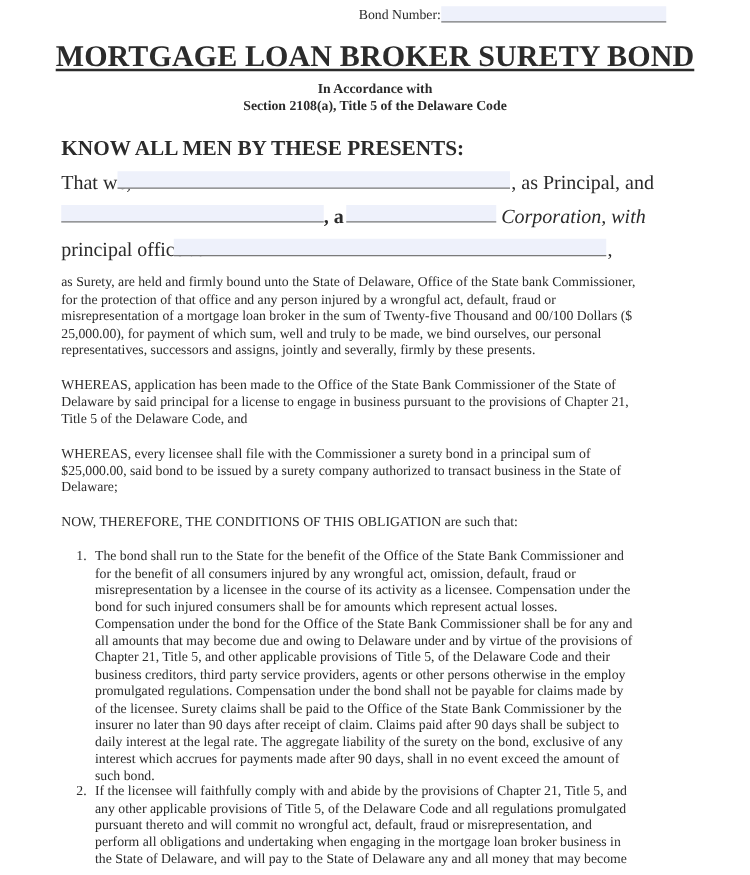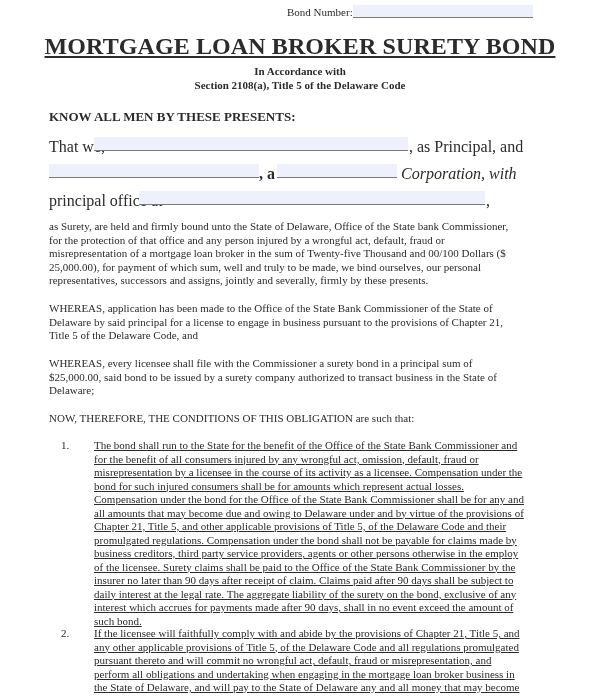--- a/index.html
+++ b/index.html
@@ -20,29 +20,29 @@
     }
     .title {
       left: 0; width: 600px; top: 33px; text-align: center;
       font-size: 24px; font-weight: bold; text-decoration: underline;
       letter-spacing: 0.1px;
     }
     .subtitle {
       left: 0; width: 600px; top: 65px; text-align: center;
       font-size: 11px; font-weight: bold; line-height: 13.5px;
     }
-    .know { left: 49px; top: 109px; font-size: 13px; font-weight: bold; }
+    .know { left: 49px; top: 109px; font-size: 17px; font-weight: bold; }
     .line { font-size: 16px; }
     .para {
       position: absolute; left: 49px; width: 510px;
       font-size: 11px; line-height: 13.5px; white-space: normal;
     }
     .para span.l { display: block; white-space: nowrap; }
     .list-num { position: absolute; font-size: 11px; }
-    .list-body { position: absolute; left: 94px; width: 490px; font-size: 11px; line-height: 13.5px; text-decoration: underline; }
+    .list-body { position: absolute; left: 76px; width: 490px; font-size: 11px; line-height: 13.5px; }
     .list-body span.l { display: block; white-space: nowrap; }
   </style>
 </head>
 <body>
 
 <div class="page">
 
   <div class="abs bond-number">
     <span>Bond Number:</span><span class="field"></span>
   </div>
@@ -95,22 +95,22 @@
 
   <span class="list-num" style="left:61px; top:439px;">1.</span>
   <div class="list-body" style="top:439px;">
     <span class="l">The bond shall run to the State for the benefit of the Office of the State Bank Commissioner and</span>
     <span class="l">for the benefit of all consumers injured by any wrongful act, omission, default, fraud or</span>
     <span class="l">misrepresentation by a licensee in the course of its activity as a licensee. Compensation under the</span>
     <span class="l">bond for such injured consumers shall be for amounts which represent actual losses.</span>
     <span class="l">Compensation under the bond for the Office of the State Bank Commissioner shall be for any and</span>
     <span class="l">all amounts that may become due and owing to Delaware under and by virtue of the provisions of</span>
     <span class="l">Chapter 21, Title 5, and other applicable provisions of Title 5, of the Delaware Code and their</span>
+    <span class="l">business creditors, third party service providers, agents or other persons otherwise in the employ</span>
     <span class="l">promulgated regulations. Compensation under the bond shall not be payable for claims made by</span>
-    <span class="l">business creditors, third party service providers, agents or other persons otherwise in the employ</span>
     <span class="l">of the licensee. Surety claims shall be paid to the Office of the State Bank Commissioner by the</span>
     <span class="l">insurer no later than 90 days after receipt of claim. Claims paid after 90 days shall be subject to</span>
     <span class="l">daily interest at the legal rate. The aggregate liability of the surety on the bond, exclusive of any</span>
     <span class="l">interest which accrues for payments made after 90 days, shall in no event exceed the amount of</span>
     <span class="l">such bond.</span>
   </div>
 
   <span class="list-num" style="left:61px; top:627px;">2.</span>
   <div class="list-body" style="top:627px;">
     <span class="l">If the licensee will faithfully comply with and abide by the provisions of Chapter 21, Title 5, and</span>

